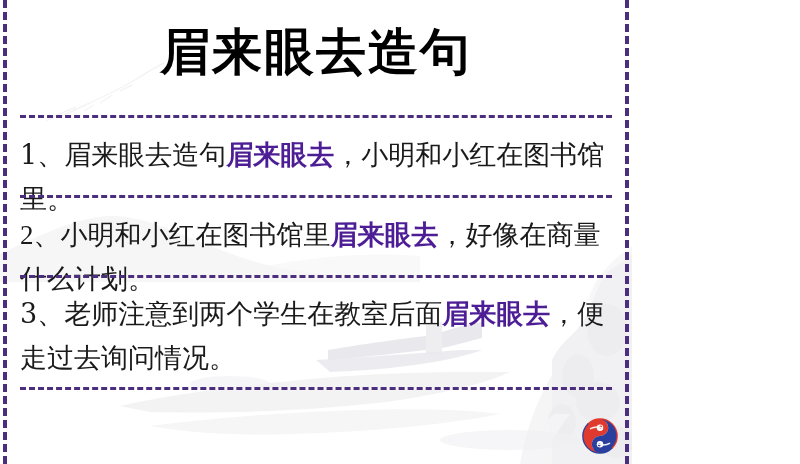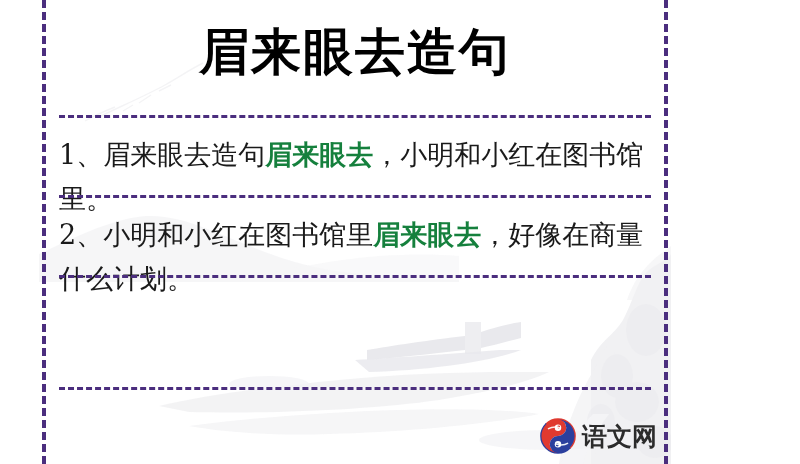--- a/index.html
+++ b/index.html
@@ -12,21 +12,20 @@
     font-family: "DejaVu Sans", "Liberation Sans", sans-serif;
   }
 
   .page {
     position: relative;
     width: 632px;
     height: 464px;
     background: #ffffff;
     overflow: hidden;
     box-sizing: border-box;
-    margin-left: 39px;
   }
 
   
   .wm {
     position: absolute;
     pointer-events: none;
     z-index: 0;
   }
   .wm-right {
     right: 0;
@@ -102,21 +101,21 @@
     left: 20px;
     right: 26px;
     font-family: "DejaVu Serif", "Liberation Serif", serif;
     font-size: 27px;
     line-height: 44px;
     color: #1a1a1a;
     z-index: 2;
     text-align: left;
   }
   .sentence .kw {
-    color: #15803d;
+    color: #4c1d95;
     font-weight: bold;
   }
 
   
   .logo {
     position: absolute;
     right: 14px;
     bottom: 10px;
     display: flex;
     align-items: center;
@@ -197,36 +196,36 @@
   <div class="rail rail-right"></div>
 
   <div class="title">眉来眼去造句</div>
 
   <div class="divider" style="top:115px;"></div>
 
   <div class="sentence" style="top:133px;"><span>1、</span><span>眉来眼去造句</span><span class="kw">眉来眼去</span><span>，小明和小红在图书馆里。</span></div>
 
   <div class="divider" style="top:195px;"></div>
 
-  <div class="sentence" style="top:213px;"><span>2、</span><span>小明和小红在图书馆里</span><span class="kw">眉来眼去</span><span>，好像在商量什么计划。</span></div>
+  <div class="sentence" style="top:213px;font-family:Liberation Serif, serif;"><span>2、</span><span>小明和小红在图书馆里</span><span class="kw">眉来眼去</span><span>，好像在商量什么计划。</span></div>
 
   <div class="divider" style="top:275px;"></div>
 
+  <div class="sentence" style="top:292px;"><span>3、</span><span>老师注意到两个学生在教室后面</span><span class="kw">眉来眼去</span><span>，便走过去询问情况。</span></div>
 
   <div class="divider" style="top:387px;"></div>
 
   <div class="logo">
     <svg class="logo-mark" viewBox="0 0 100 100" aria-hidden="true">
       <circle cx="50" cy="50" r="46" fill="none" stroke="#e03a2f" stroke-width="7" stroke-dasharray="145 145" transform="rotate(-135 50 50)"></circle>
       <circle cx="50" cy="50" r="46" fill="none" stroke="#2b3f9e" stroke-width="7" stroke-dasharray="145 145" transform="rotate(45 50 50)"></circle>
       <path d="M50 4 A23 23 0 0 1 50 50 A23 23 0 0 0 50 96 A46 46 0 0 1 50 4 Z" fill="#e03a2f"></path>
       <path d="M50 96 A23 23 0 0 1 50 50 A23 23 0 0 0 50 4 A46 46 0 0 1 50 96 Z" fill="#2b3f9e"></path>
       <circle cx="50" cy="27" r="9" fill="#ffffff"></circle>
       <circle cx="50" cy="73" r="9" fill="#ffffff"></circle>
       <circle cx="52" cy="25" r="4" fill="#e03a2f"></circle>
       <circle cx="48" cy="75" r="4" fill="#2b3f9e"></circle>
       <path d="M22 30 C34 24 48 24 58 28" stroke="#ffffff" stroke-width="4" fill="none" opacity="0.9"></path>
       <path d="M42 72 C54 76 68 76 78 70" stroke="#ffffff" stroke-width="4" fill="none" opacity="0.9"></path>
     </svg>
-    <span class="logo-text">语文网</span>
   </div>
 
 </div>
 
 </body></html>

